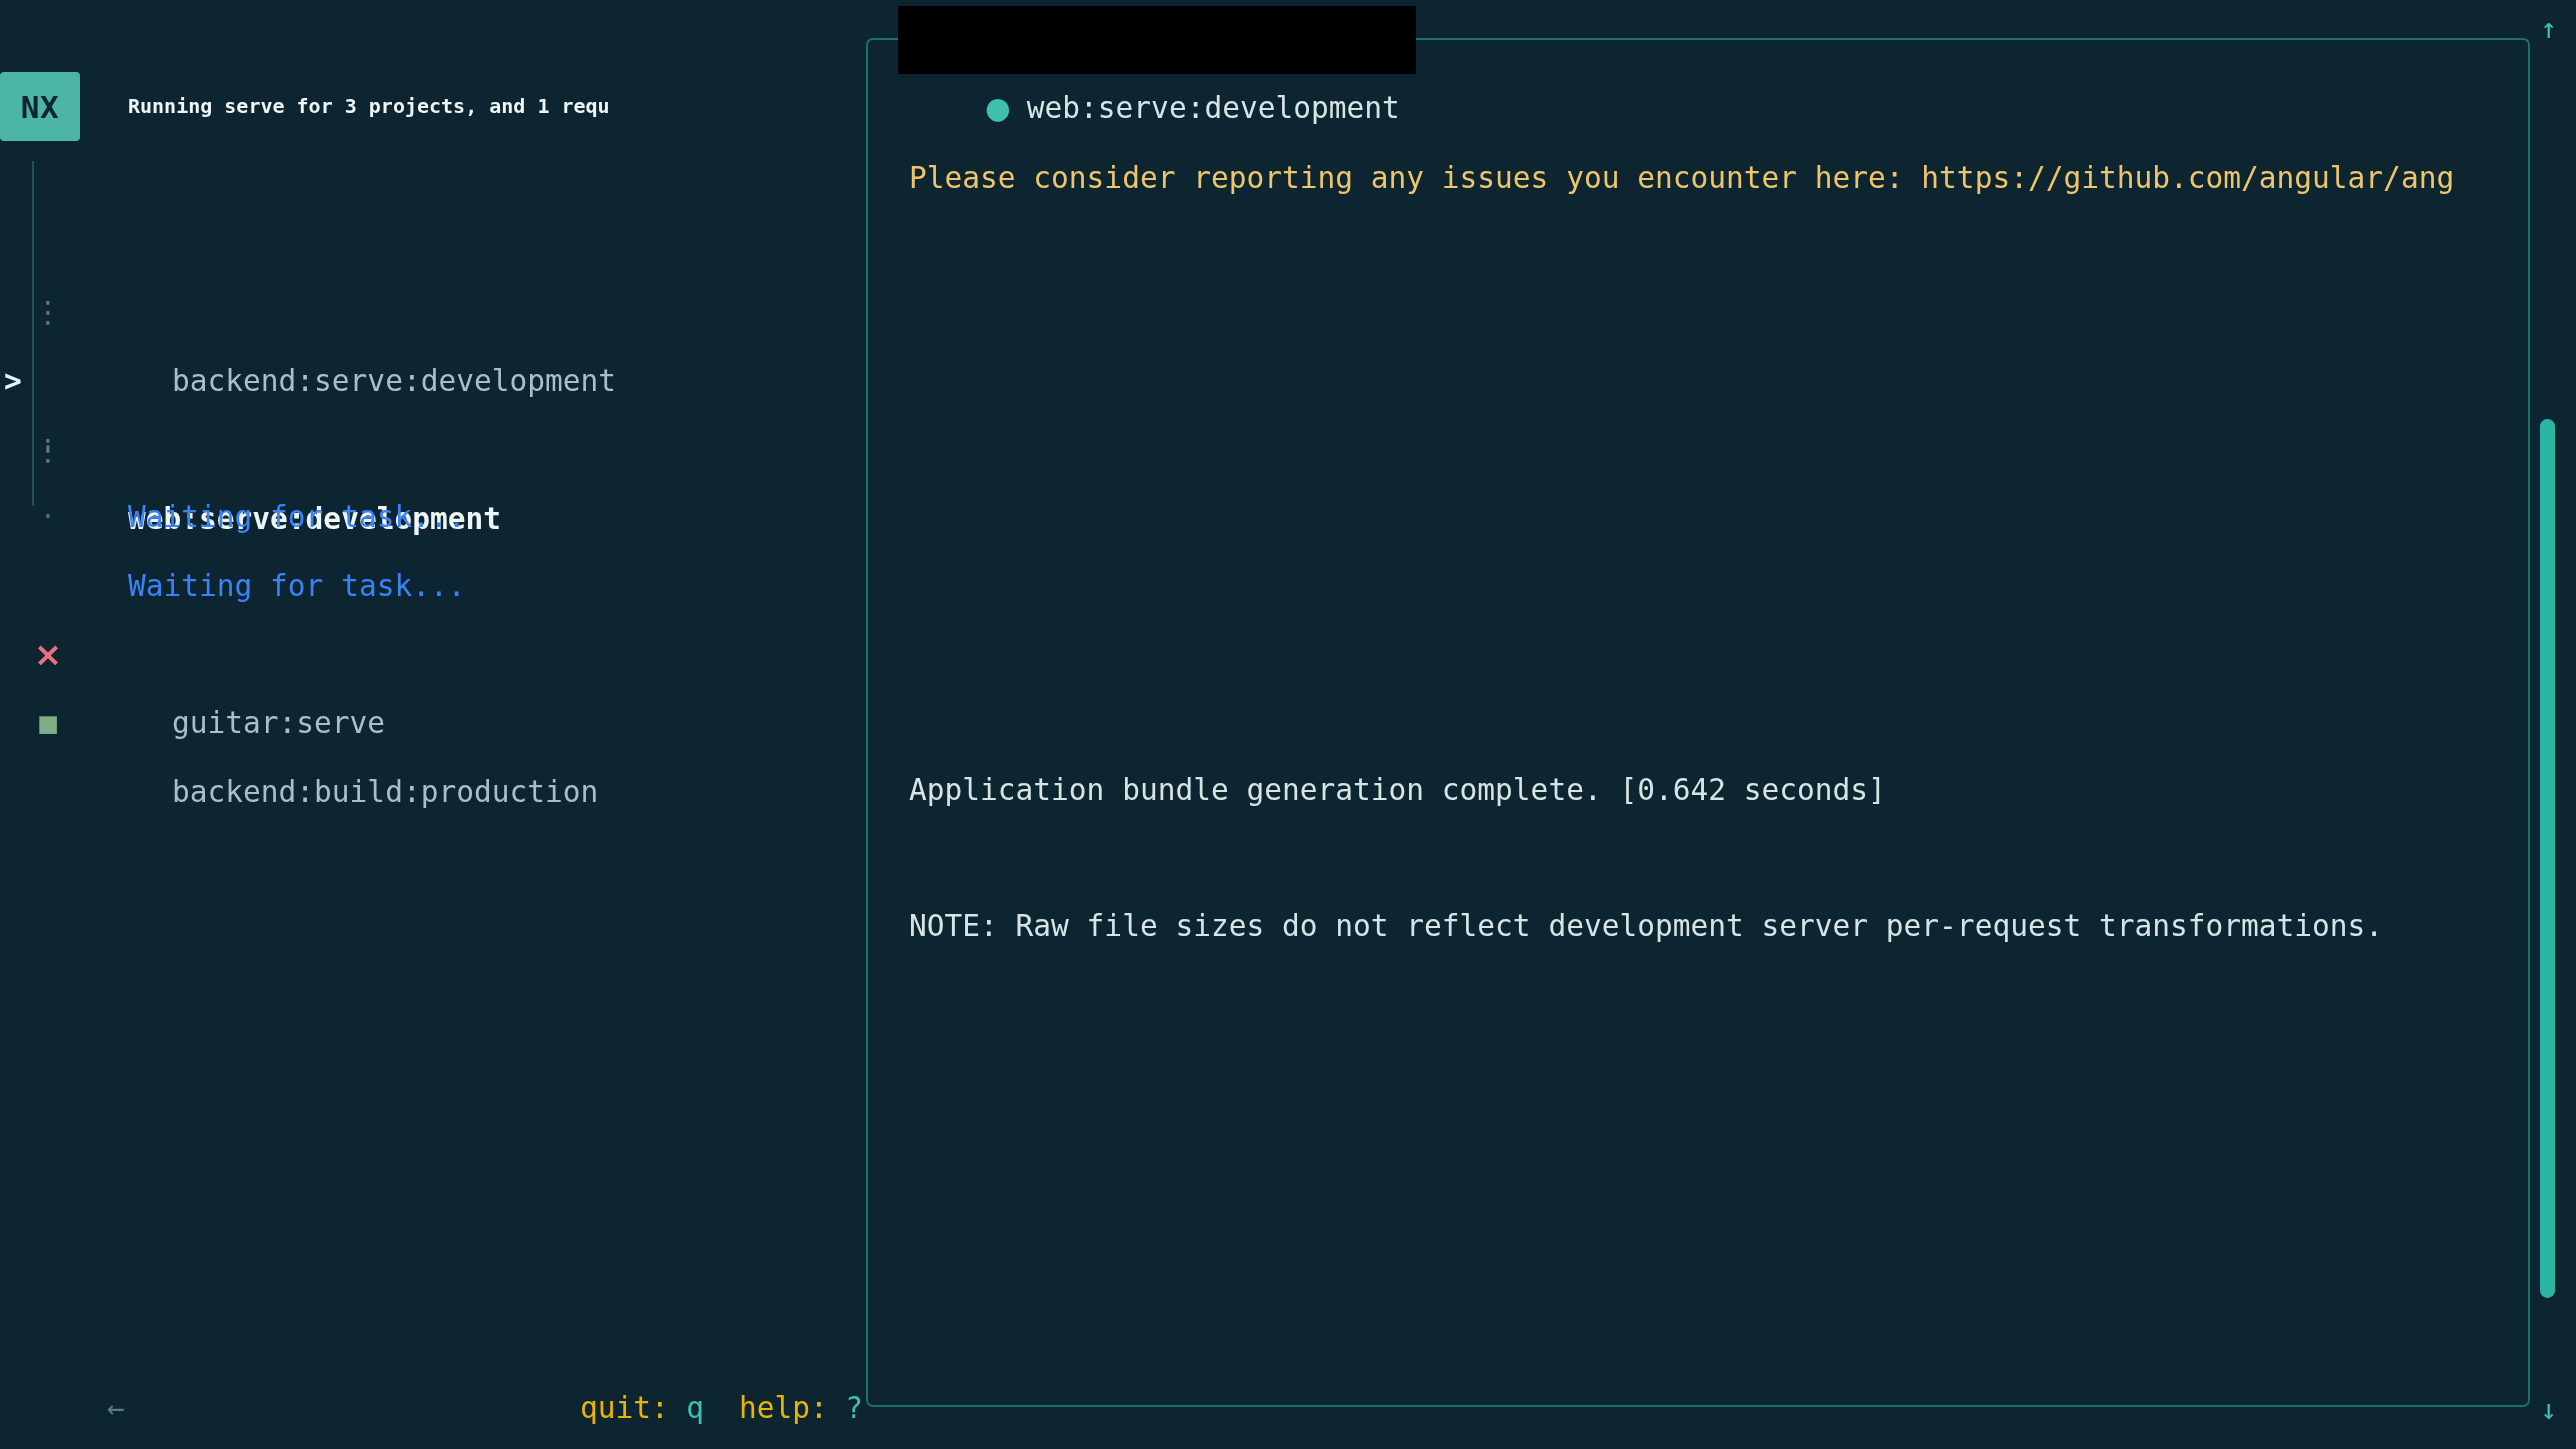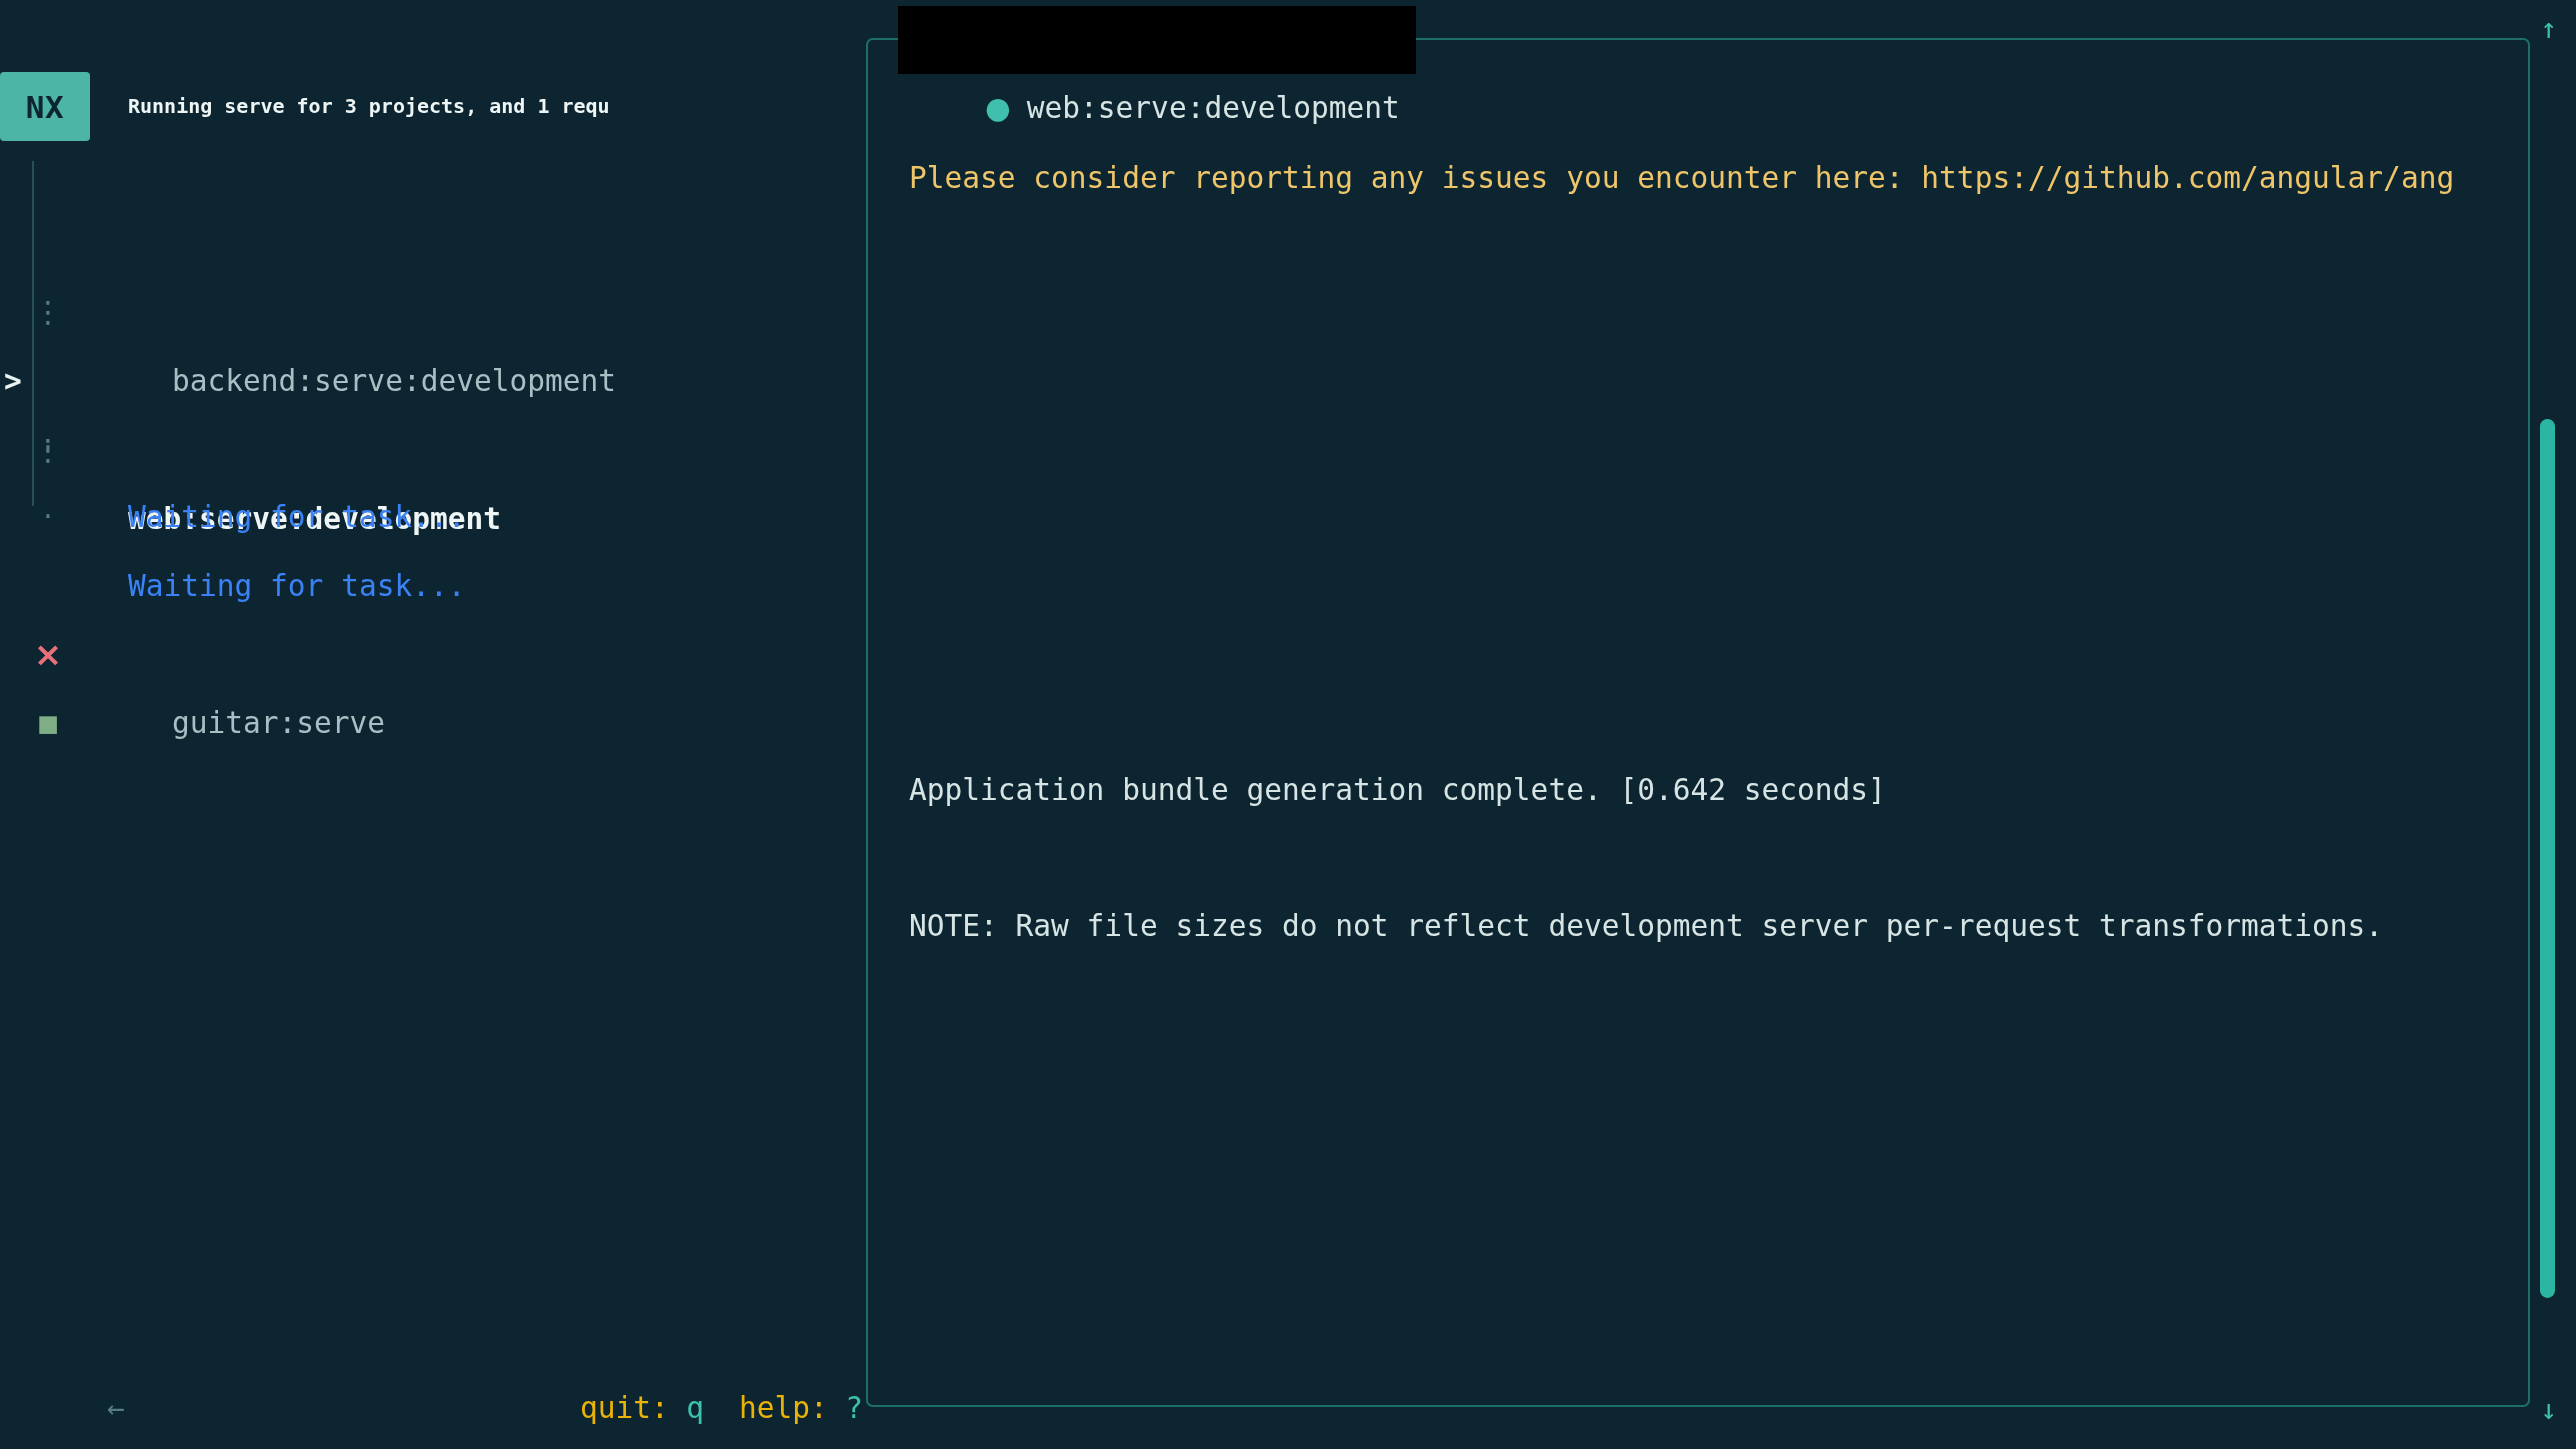--- a/index.html
+++ b/index.html
@@ -8,21 +8,21 @@
     background:#0c2531;
     font-family:"DejaVu Sans Mono",monospace;
     font-size:29.5px;
     color:#d6e4e4;
     overflow:hidden;
     position:relative;
   }
   
   .sidebar{position:absolute;left:0;top:0;width:866px;height:1449px;overflow:hidden;}
   .nx-badge{
-    position:absolute;left:0;top:72px;width:90px;height:69px;
+    position:absolute;left:0;top:72px;width:80px;height:69px;
     background:#4cb5a5;color:#0c2531;border-radius:4px;
     display:flex;align-items:center;justify-content:center;
     font-weight:bold;font-size:31px;letter-spacing:0.7px;
   }
   .app-title{
     position:absolute;left:128px;top:72px;height:69px;line-height:69px;
     font-weight:bold;color:#eef6f5;font-size:20px;white-space:pre;
   }
   .tree-line{position:absolute;left:32px;top:161px;width:2px;height:345px;background:#24505b;}
   .srow{position:absolute;left:0;width:866px;height:69px;line-height:69px;white-space:pre;}
@@ -97,20 +97,21 @@
     <span class="tlabel c-dim">Waiting for task...</span>
   </div>
 
   <div class="srow" style="top:551px">
     <span class="ticon i-fail">×</span>
     <span class="tlabel c-normal">guitar:serve</span>
   </div>
 
   <div class="srow" style="top:620px">
     <span class="ticon i-ok">■</span>
+    <span class="tlabel c-normal">backend:build:production</span>
   </div>
 
   <div class="pager">
     <span>←</span>
     
     
   </div>
 
   <div class="footer-keys">
     <span class="k-label mr1">quit:</span><span class="k-key mr2">q</span><span class="k-label mr1">help:</span><span class="k-key">?</span>

